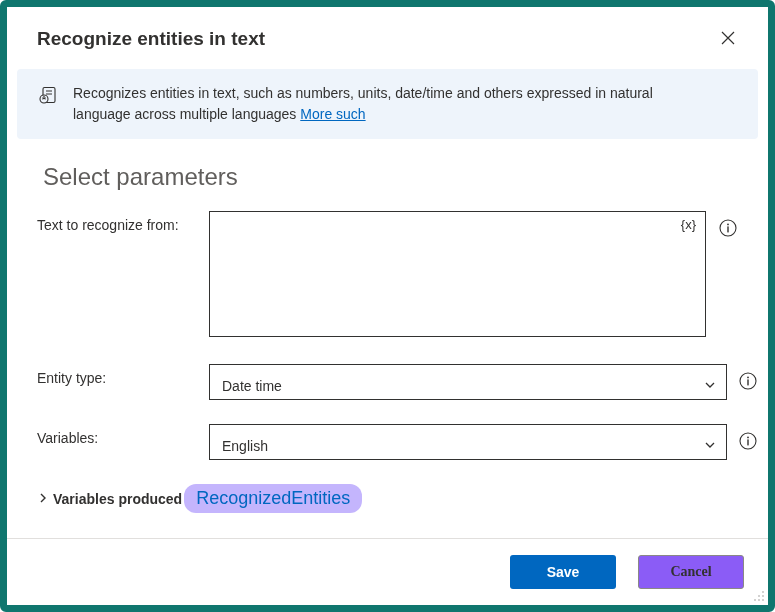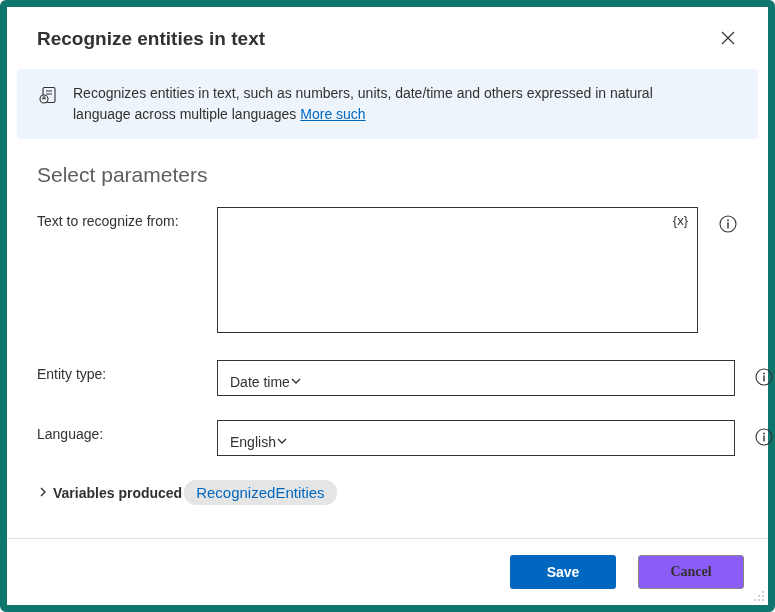--- a/index.html
+++ b/index.html
@@ -54,30 +54,30 @@
   }
   .info-banner .bicon { flex:0 0 auto; margin-top:2px;}
   .info-banner .btxt { color:#323130; line-height:1.5; max-width:640px;}
   .info-banner a { color:#0067c0; text-decoration:underline; }
 
   .body {
     padding: 24px 30px 10px 30px;
     flex:1;
   }
   .section-title {
-    font-size:21px;
+    font-size:24px;
     font-weight:400;
     color:#605e5c;
-    margin: 0 0 20px 0;
+    margin: 0 0 20px 6px;
   }
   .field-row {
     display:flex;
     align-items:flex-start;
     margin-bottom: 24px;
-    gap: 20px;
+    gap: 12px;
   }
   .field-label {
     width: 160px;
     flex: 0 0 160px;
     padding-top: 6px;
     color:#323130;
   }
   .field-control { flex:1; position:relative; }
 
   .textarea-wrap {
@@ -101,20 +101,21 @@
     cursor:pointer;
     user-select:none;
   }
 
   .select {
     width:518px;
     height:36px;
     border:1px solid #323130;
     display:flex;
     align-items:center;
+    justify-content:space-between;
     padding: 8px 10px 0 12px;
     cursor:pointer;
     background:#fff;
   }
   .select .chev svg{ width:12px; height:12px;}
 
   .info-icon {
     width:20px; height:20px;
     display:flex; align-items:center; justify-content:center;
     margin-top:7px;
@@ -130,25 +131,25 @@
     margin-top: 6px;
   }
   .vars-toggle {
     display:flex; align-items:center; gap:4px;
     cursor:pointer;
     font-weight:600;
     color:#323130;
   }
   .vars-toggle svg{width:12px;height:12px;}
   .chip {
-    background:#e5e5e5;
+    background:#c4b5fd;
     color:#0067c0;
     border-radius:12px;
     padding:4px 12px;
-    font-size:15px;
+    font-size:18px;
     cursor:pointer;
   }
 
   .footer {
     border-top:1px solid #e1dfdd;
     padding: 16px 24px;
     display:flex;
     justify-content:flex-end;
     gap:22px;
     position:relative;
@@ -245,21 +246,21 @@
       <span class="info-icon single">
         <svg viewBox="0 0 18 18">
             <circle cx="9" cy="9" r="8" fill="none" stroke="#323130" stroke-width="1.1"></circle>
             <circle cx="9" cy="5.4" r="0.9" fill="#323130"></circle>
             <rect x="8.3" y="7.4" width="1.4" height="6" fill="#323130"></rect>
           </svg>
       </span>
     </div>
 
     <div class="field-row">
-      <div class="field-label">Language:</div>
+      <div class="field-label">Variables:</div>
       <div class="field-control">
         <div class="select">
           <span>English</span>
           <span class="chev">
             <svg viewBox="0 0 12 12">
                 <path d="M2 4 L6 8 L10 4" fill="none" stroke="#323130" stroke-width="1.3"></path>
               </svg>
           </span>
         </div>
       </div>

